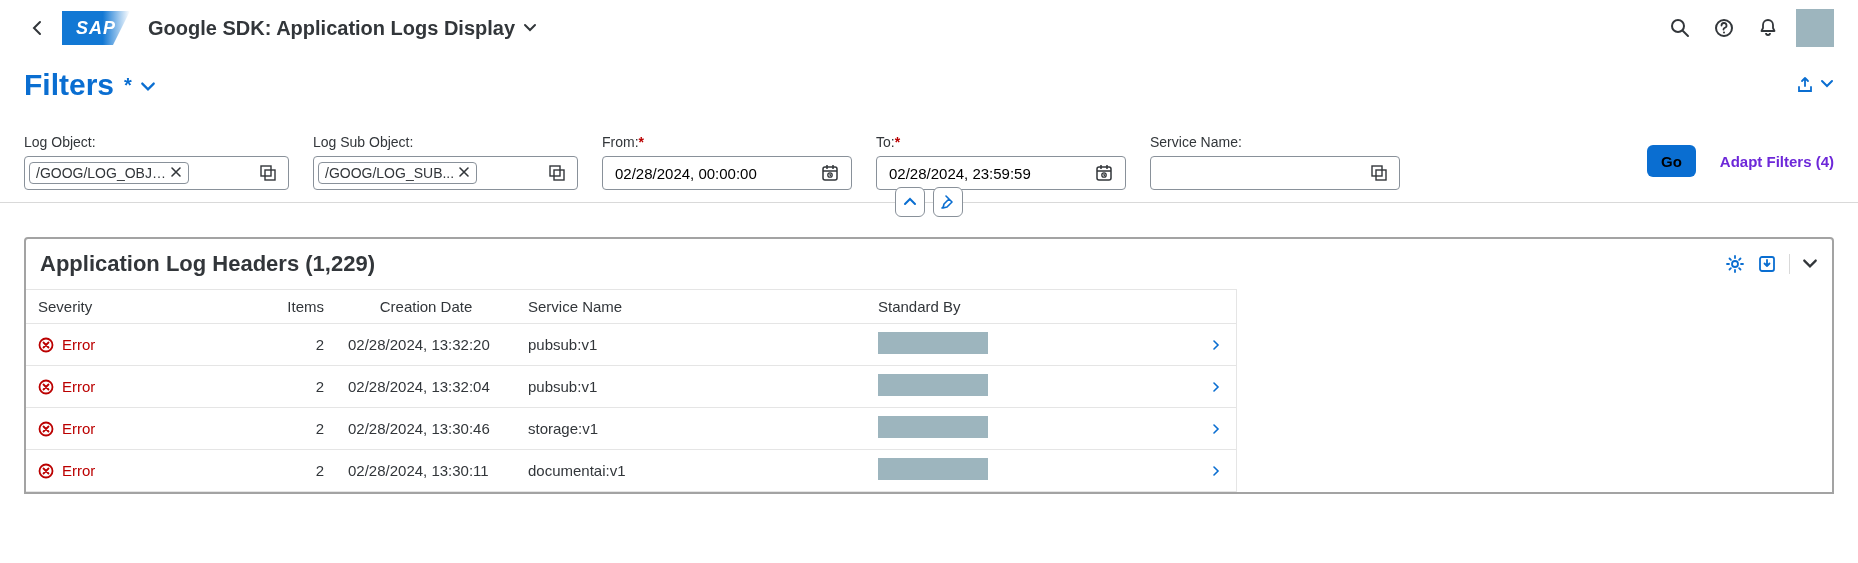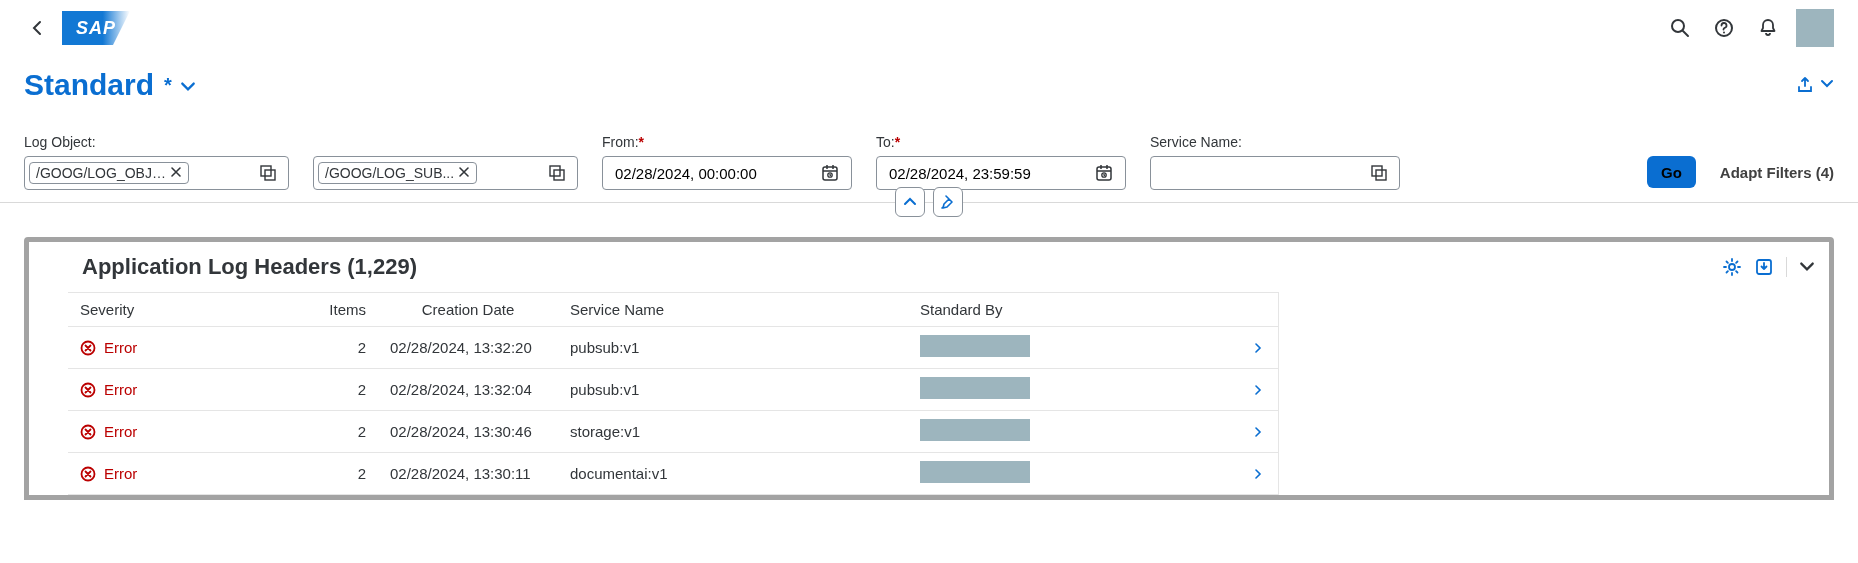--- a/index.html
+++ b/index.html
@@ -23,46 +23,46 @@
   .avatar { width: 38px; height: 38px; background: #9db5be; margin-left: 8px; }
 
   
   .variant-bar { display:flex; align-items:center; padding: 12px 24px 8px; }
   .variant-title { color: #0a6ed1; font-size: 30px; font-weight: 900; display:flex; align-items:center; gap:8px; cursor:pointer; }
   .variant-title .mod { font-size: 20px; margin-left:2px; }
   .variant-spacer { flex:1; }
   .share-btn { color:#0a6ed1; display:flex; align-items:center; gap:6px; cursor:pointer; }
 
   
-  .filter-bar { padding: 24px 24px 12px; display:flex; gap: 24px; align-items:flex-end; position:relative; border-bottom: 1px solid #d9d9d9; }
+  .filter-bar { padding: 24px 24px 12px; display:flex; gap: 24px; position:relative; border-bottom: 1px solid #d9d9d9; }
   .filter-group { display:flex; flex-direction:column; gap:6px; }
   .filter-label { font-size: 14px; color:#32363a; }
   .req { color:#b00; font-weight:700; }
   .input-wrap { display:flex; align-items:center; border:1px solid #89919a; border-radius:4px; height:34px; padding:0 6px 0 6px; background:#fff; }
   .input-wrap.token { padding-left:4px; }
   .token-chip {
     display:flex; align-items:center; gap:4px; border:1px solid #89919a; border-radius:4px;
     padding: 2px 6px; font-size:14px; background:#fff; max-width:160px; cursor:pointer;
   }
   .token-text { white-space:nowrap; overflow:hidden; text-overflow:ellipsis; max-width:130px; }
   .token-x { cursor:pointer; }
   .input-wrap input { border:none; outline:none; flex:1; height:100%; font-size:15px; background:transparent; padding-left:6px; }
   .input-tail-icon { margin-left:auto; padding:0 6px; cursor:pointer; display:flex; align-items:center; }
   .w-265 { width:265px; } .w-250 { width:250px; }
   .go-btn { background:#0a6ed1; color:#000000; border:none; border-radius:6px; height:32px; padding:0 14px; font-size:15px; font-weight:600; cursor:pointer; }
-  .adapt-link { color:#404040; font-size:15px; font-weight:600; cursor:pointer; margin-left:14px; }
+  .adapt-link { color:#6d28d9; font-size:15px; font-weight:600; cursor:pointer; margin-left:14px; }
   .filter-tail { display:flex; align-items:center; margin-left:auto; gap:10px; padding-bottom:2px; }
 
   .pin-row { position:absolute; left:50%; transform:translateX(-50%); bottom:-15px; display:flex; gap:8px; }
   .pin-btn { width:30px; height:30px; border:1px solid #89919a; border-radius:6px; background:#fff; display:flex; align-items:center; justify-content:center; cursor:pointer; }
   .pin-btn svg { stroke:#0a6ed1; fill:none; }
 
   
   .content { padding: 34px 24px 0; }
-  .panel { border:5px solid #a3a3a3; border-radius:4px 4px 0 0; overflow:hidden;padding-left:39px; }
+  .panel { border:2px solid #a3a3a3; border-radius:4px 4px 0 0; overflow:hidden; }
   .panel-main { display:flex; }
   .table-area { width: 1210px; }
   .panel-header { display:flex; align-items:center; padding: 12px 14px; }
   .panel-title { font-size:22px; font-weight:700; }
   .panel-header-spacer { flex:1; }
   .panel-tools { display:flex; align-items:center; gap:12px; }
   .tool-icon { cursor:pointer; color:#0a6ed1; display:flex; align-items:center;}
   .tool-sep { width:1px; height:20px; background:#d9d9d9; }
 
   table { width:100%; border-collapse:collapse; }
@@ -88,20 +88,28 @@
 </head>
 <body>
 
 <div class="shell-header">
   <div class="back-btn">
     <svg width="16" height="16" viewBox="0 0 16 16">
         <path d="M10 2 L4 8 L10 14" stroke="#32363a" stroke-width="2" fill="none" stroke-linecap="round"></path>
       </svg>
   </div>
   <div class="sap-logo">SAP</div>
+  <div class="app-title">
+    <span>Google SDK: Application Logs Display</span>
+    <span class="chev-down">
+      <svg width="14" height="14" viewBox="0 0 14 14">
+          <path d="M2 4 L7 9 L12 4" stroke="#32363a" stroke-width="2" fill="none" stroke-linecap="round"></path>
+        </svg>
+    </span>
+  </div>
   <div class="header-spacer"></div>
   <div class="header-icon">
     <svg width="20" height="20" viewBox="0 0 20 20">
         <circle cx="8" cy="8" r="6" stroke="#32363a" stroke-width="2" fill="none"></circle>
         <path d="M13 13 L18 18" stroke="#32363a" stroke-width="2" stroke-linecap="round"></path>
       </svg>
   </div>
   <div class="header-icon">
     <svg width="20" height="20" viewBox="0 0 20 20">
         <circle cx="10" cy="10" r="8" stroke="#32363a" stroke-width="2" fill="none"></circle>
@@ -113,21 +121,21 @@
     <svg width="20" height="20" viewBox="0 0 20 20">
         <path d="M10 2 a5 5 0 0 1 5 5 v3 l1.5 3 h-13 L5 10 V7 a5 5 0 0 1 5-5 Z" stroke="#32363a" stroke-width="1.8" fill="none" stroke-linejoin="round"></path>
         <path d="M8 15 a2 2 0 0 0 4 0" stroke="#32363a" stroke-width="1.8" fill="none"></path>
       </svg>
   </div>
   <div class="avatar"></div>
 </div>
 
 <div class="variant-bar">
   <div class="variant-title">
-    <span>Standard</span>
+    <span>Filters</span>
       <span class="mod">*</span>
     <span>
       <svg width="16" height="16" viewBox="0 0 14 14">
           <path d="M2 4 L7 9 L12 4" stroke="#0a6ed1" stroke-width="2" fill="none" stroke-linecap="round"></path>
         </svg>
     </span>
   </div>
   <div class="variant-spacer"></div>
   <div class="share-btn">
     <svg width="18" height="18" viewBox="0 0 18 18">
@@ -158,20 +166,21 @@
       <span class="input-tail-icon">
         <svg width="16" height="16" viewBox="0 0 16 16">
             <rect x="1" y="1" width="10" height="10" stroke="#32363a" stroke-width="1.4" fill="none"></rect>
             <rect x="5" y="5" width="10" height="10" stroke="#32363a" stroke-width="1.4" fill="none"></rect>
           </svg>
       </span>
     </div>
   </div>
 
   <div class="filter-group">
+    <span class="filter-label">Log Sub Object:</span>
     <div class="input-wrap token w-265">
       <span class="token-chip">
         <span class="token-text">/GOOG/LOG_SUB...</span>
         <span class="token-x">
           <svg width="12" height="12" viewBox="0 0 12 12">
               <path d="M2 2 L10 10 M10 2 L2 10" stroke="#32363a" stroke-width="1.6" stroke-linecap="round"></path>
             </svg>
         </span>
       </span>
       <span class="input-tail-icon">

